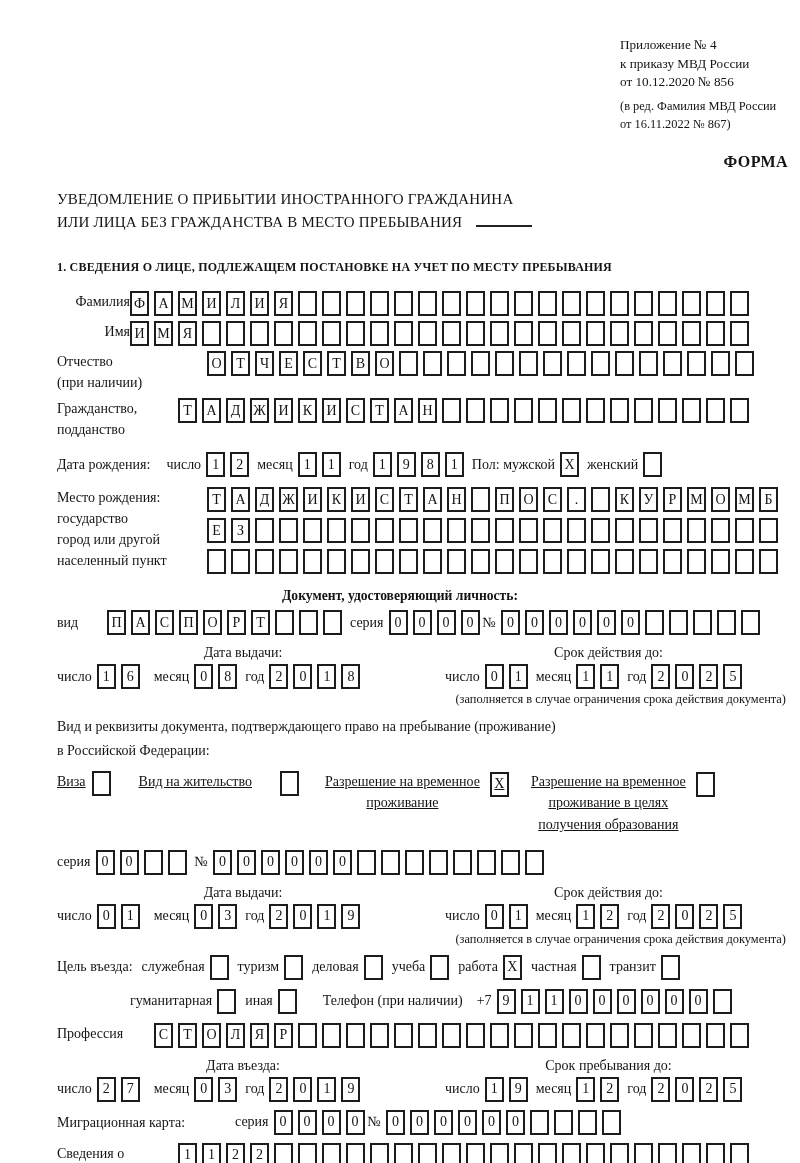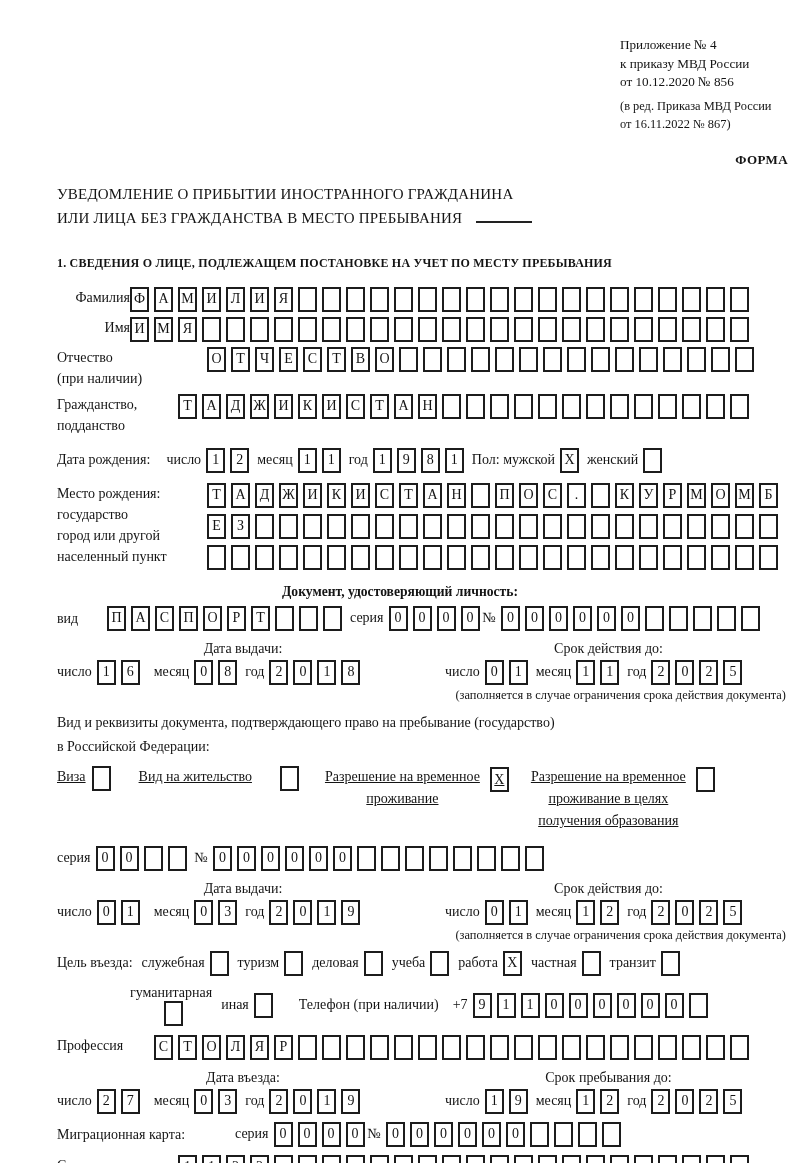--- a/index.html
+++ b/index.html
@@ -6,21 +6,21 @@
   .page{
     position:relative;
     width:800px;min-height:1163px;box-sizing:border-box;
     padding:36px 12px 20px 57px;
     font-family:"Liberation Serif","DejaVu Serif",serif;
     color:#141414;font-size:14px;
   }
   
   .hdr{margin-left:563px;width:168px;line-height:1.42;font-size:13.2px;}
   .hdr-sub{font-size:12.4px;margin-top:6px;line-height:1.4;}
-  .forma{font-weight:bold;text-align:right;margin-top:18px;font-size:13px;letter-spacing:.4px;}
+  .forma{font-weight:bold;text-align:right;margin-top:18px;font-size:16px;letter-spacing:.4px;}
   
   .title{text-align:left;font-weight:normal;font-size:15px;line-height:1.55;margin-top:14px;letter-spacing:.2px;}
   .blank{display:inline-block;width:56px;border-bottom:2px solid #222;height:.9em;margin-left:14px;}
   .sec{font-weight:bold;font-size:12px;margin-top:26px;margin-bottom:16px;letter-spacing:.2px;}
   
   .row{display:flex;align-items:flex-start;margin-bottom:5px;}
   .lbl{flex:none;line-height:1.5;}
   .w73{width:73px;text-align:right;}.w97{width:97px;}.w121{width:121px;}.w150{width:150px;}.w50{width:50px;}
   .cells{display:flex;flex:none;}
   .cell{
@@ -57,21 +57,21 @@
 </head>
 <body>
 
 <div class="page">
 
   <div class="hdr">
     <div>Приложение № 4</div>
     <div>к приказу МВД России</div>
     <div>от 10.12.2020 № 856</div>
     <div class="hdr-sub">
-      <div>(в ред. Приказа МВД России</div>
+      <div>(в ред. Фамилия МВД России</div>
       <div>от 16.11.2022 № 867)</div>
     </div>
     <div class="forma">ФОРМА</div>
   </div>
 
   <div class="title">
     <div>УВЕДОМЛЕНИЕ О ПРИБЫТИИ ИНОСТРАННОГО ГРАЖДАНИНА</div>
     <div><span>ИЛИ ЛИЦА БЕЗ ГРАЖДАНСТВА В МЕСТО ПРЕБЫВАНИЯ</span><span class="blank"></span></div>
   </div>
 
@@ -404,21 +404,21 @@
             <span class="cell">0</span>
             <span class="cell">2</span>
             <span class="cell">5</span>
           </span>
       </span>
     </div>
     <div class="dnote">(заполняется в случае ограничения срока действия документа)</div>
   </div>
 
   <div class="intro">
-    <div>Вид и реквизиты документа, подтверждающего право на пребывание (государство)</div>
+    <div>Вид и реквизиты документа, подтверждающего право на пребывание (проживание)</div>
     <div>в Российской Федерации:</div>
   </div>
 
   <div class="optrow">
     <span class="optname">
       <span class="opt-text">Виза</span>
       <span class="cells" style="margin-left:6px;">
           <span class="cell"></span>
         </span>
     </span>
@@ -564,21 +564,21 @@
     </span>
     <span class="opt">
       <span>транзит</span>
       <span class="cells">
           <span class="cell"></span>
         </span>
     </span>
   </div>
 
   <div class="purpose" style="margin-left:73px;">
-    <span class="opt" style="margin-left:0;flex-direction:column;">
+    <span class="opt" style="margin-left:0;">
       <span>гуманитарная</span>
       <span class="cells">
           <span class="cell"></span>
         </span>
     </span>
     <span class="opt">
       <span>иная</span>
       <span class="cells">
           <span class="cell"></span>
         </span>

